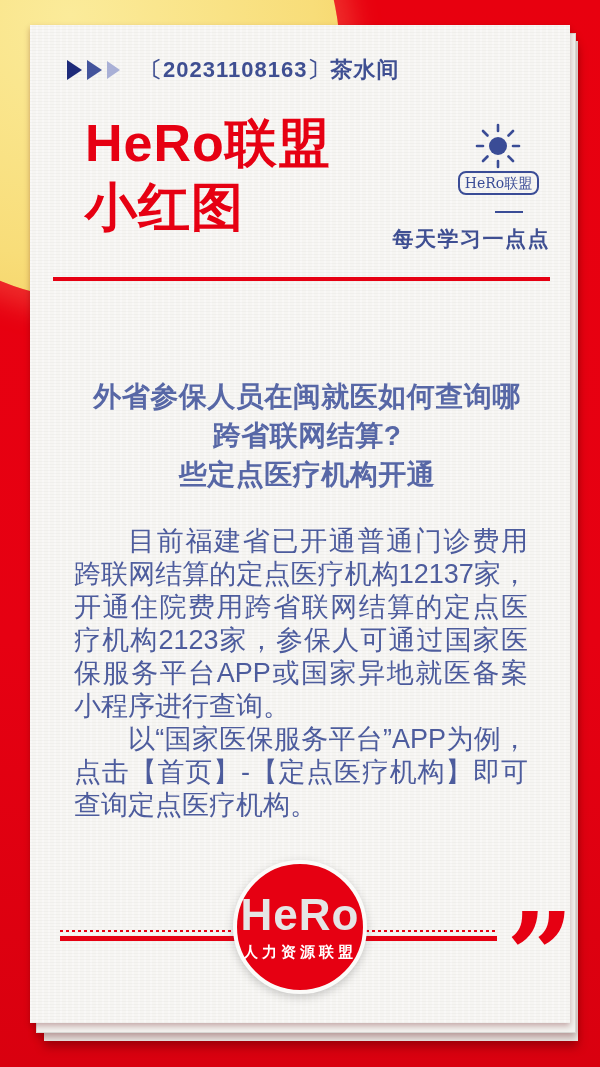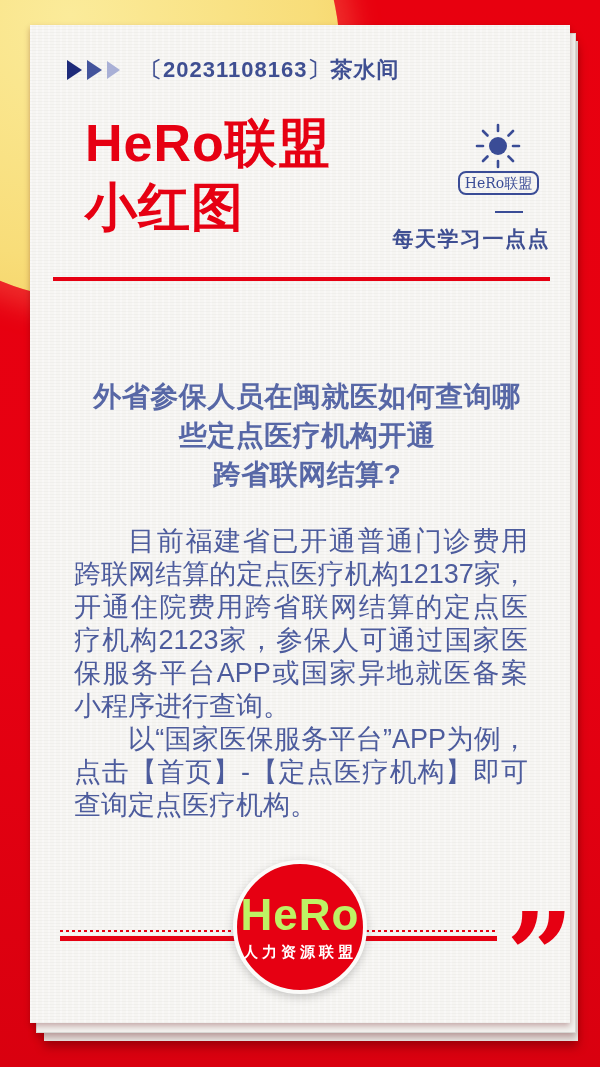--- a/index.html
+++ b/index.html
@@ -54,21 +54,21 @@
     font-size:27px; line-height:33px; color:#4d5c9d; text-align:justify; }
   .body-text p{ text-indent:2em; }
   
   .foot-line-dash{ position:absolute; left:30px; top:905px; width:437px; height:2px;
     background-image:repeating-linear-gradient(90deg,#e60012 0 3px, rgba(0,0,0,0) 3px 6px); }
   .foot-line-solid{ position:absolute; left:30px; top:911px; width:437px; height:5px; background:#e60012; }
   .logo-circle{ position:absolute; left:203px; top:835px; width:134px; height:134px;
     border-radius:50%; background:#e60012; border:4px solid #fbfbf9;
     box-shadow:0 3px 8px rgba(60,60,60,.25);
     display:flex; flex-direction:column; align-items:center; justify-content:center; }
-  .logo-text{ color:#bef264; font-size:44px; font-weight:900; letter-spacing:1px; line-height:44px; }
+  .logo-text{ color:#e5e5e5; font-size:44px; font-weight:900; letter-spacing:1px; line-height:44px; }
   .logo-subtext{ color:#ffffff; font-size:15px; font-weight:700; letter-spacing:4px; margin-top:6px; white-space:nowrap; }
   .quote{ position:absolute; left:476px; top:872px; font-family:"DejaVu Serif", serif;
     font-size:118px; line-height:118px; color:#e60012; font-weight:700; }
 </style>
 </head>
 <body>
 
 <div class="yellow-blob"></div>
 <div class="sheet sheet-3"></div>
 <div class="sheet sheet-2"></div>
@@ -106,22 +106,22 @@
   </div>
 
   <div class="badge">HeRo联盟</div>
   <div class="badge-line"></div>
   <div class="tagline">每天学习一点点</div>
 
   <div class="divider"></div>
 
   <div class="heading">
     <div>外省参保人员在闽就医如何查询哪</div>
+    <div>跨省联网结算?</div>
     <div>些定点医疗机构开通</div>
-    <div>跨省联网结算?</div>
   </div>
 
   <div class="body-text">
     <p>目前福建省已开通普通门诊费用跨联网结算的定点医疗机构12137家，开通住院费用跨省联网结算的定点医疗机构2123家，参保人可通过国家医保服务平台APP或国家异地就医备案小程序进行查询。</p>
     <p>以“国家医保服务平台”APP为例，点击【首页】-【定点医疗机构】即可查询定点医疗机构。</p>
   </div>
 
   <div class="foot-line-dash"></div>
   <div class="foot-line-solid"></div>
 

